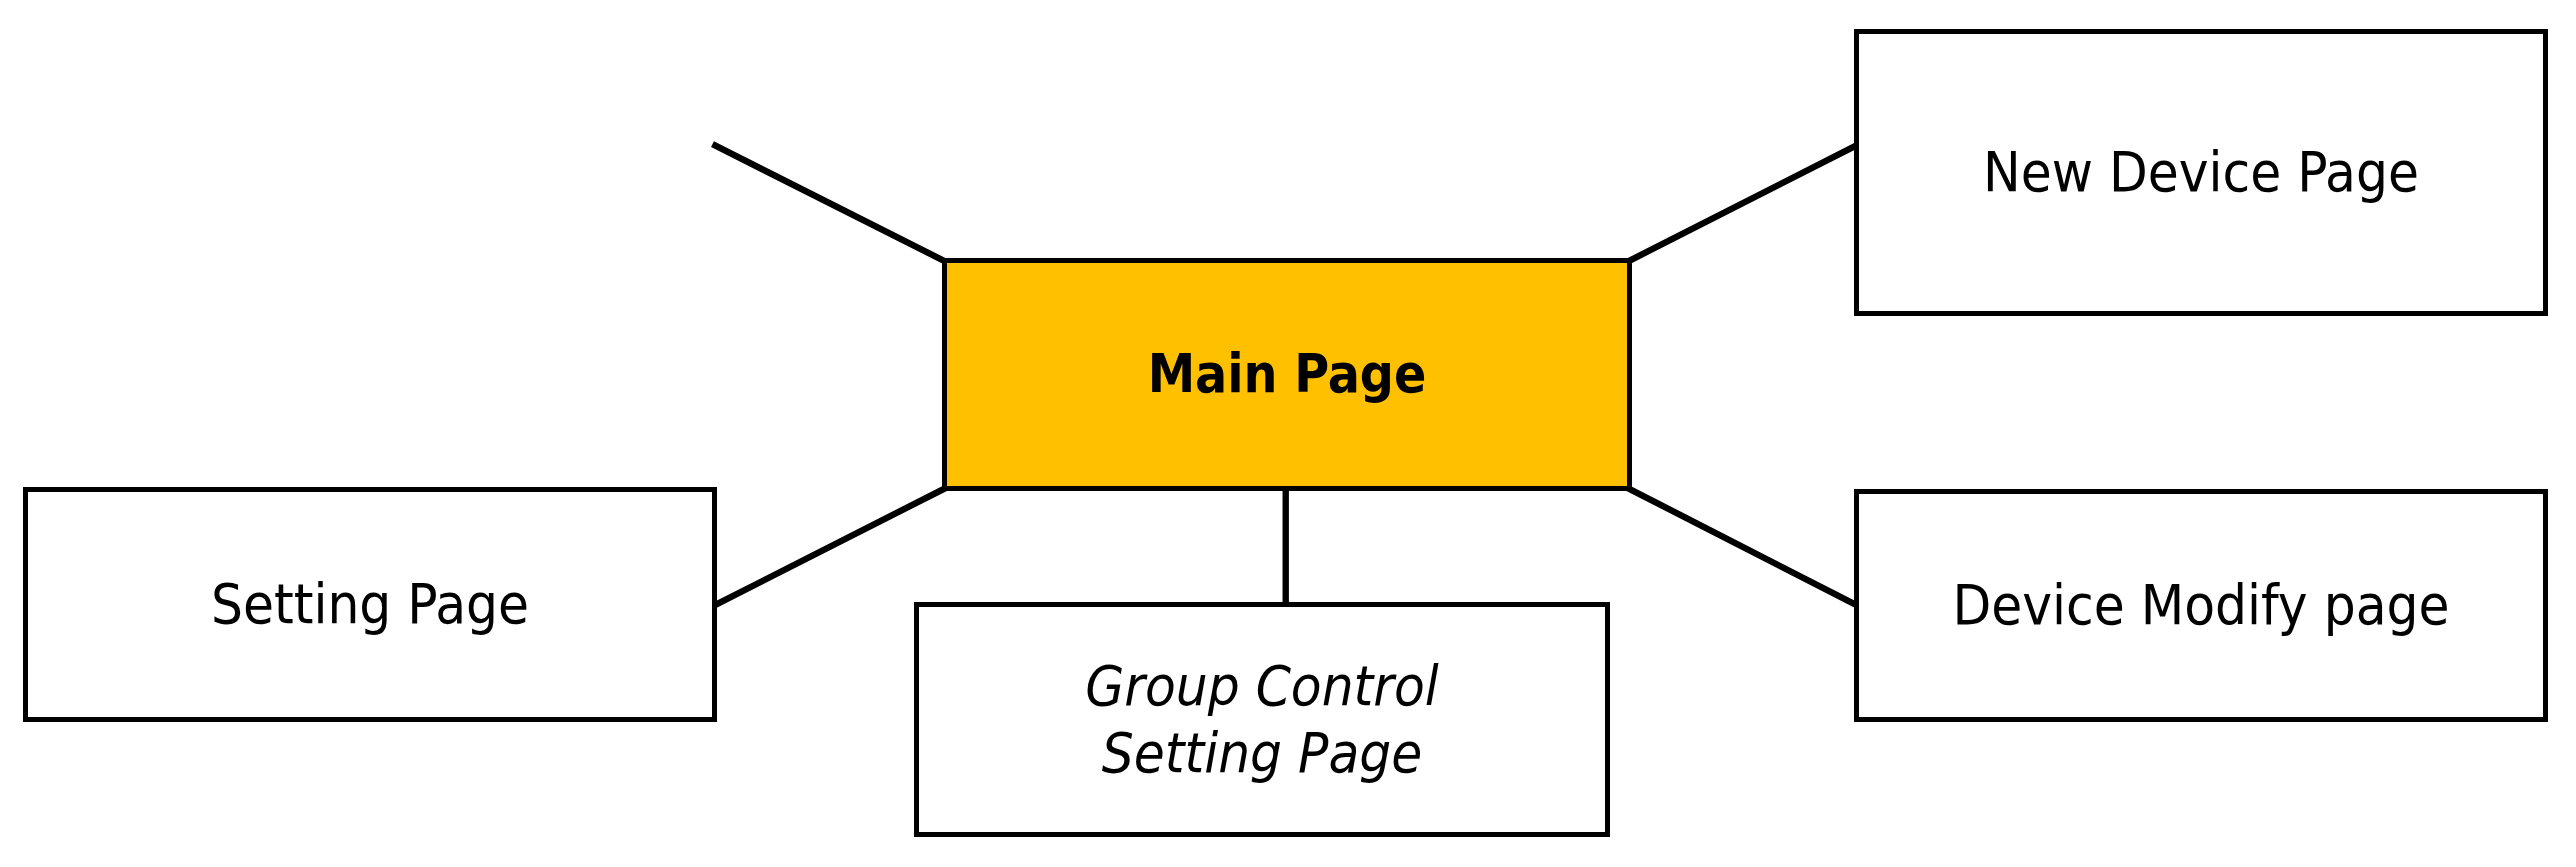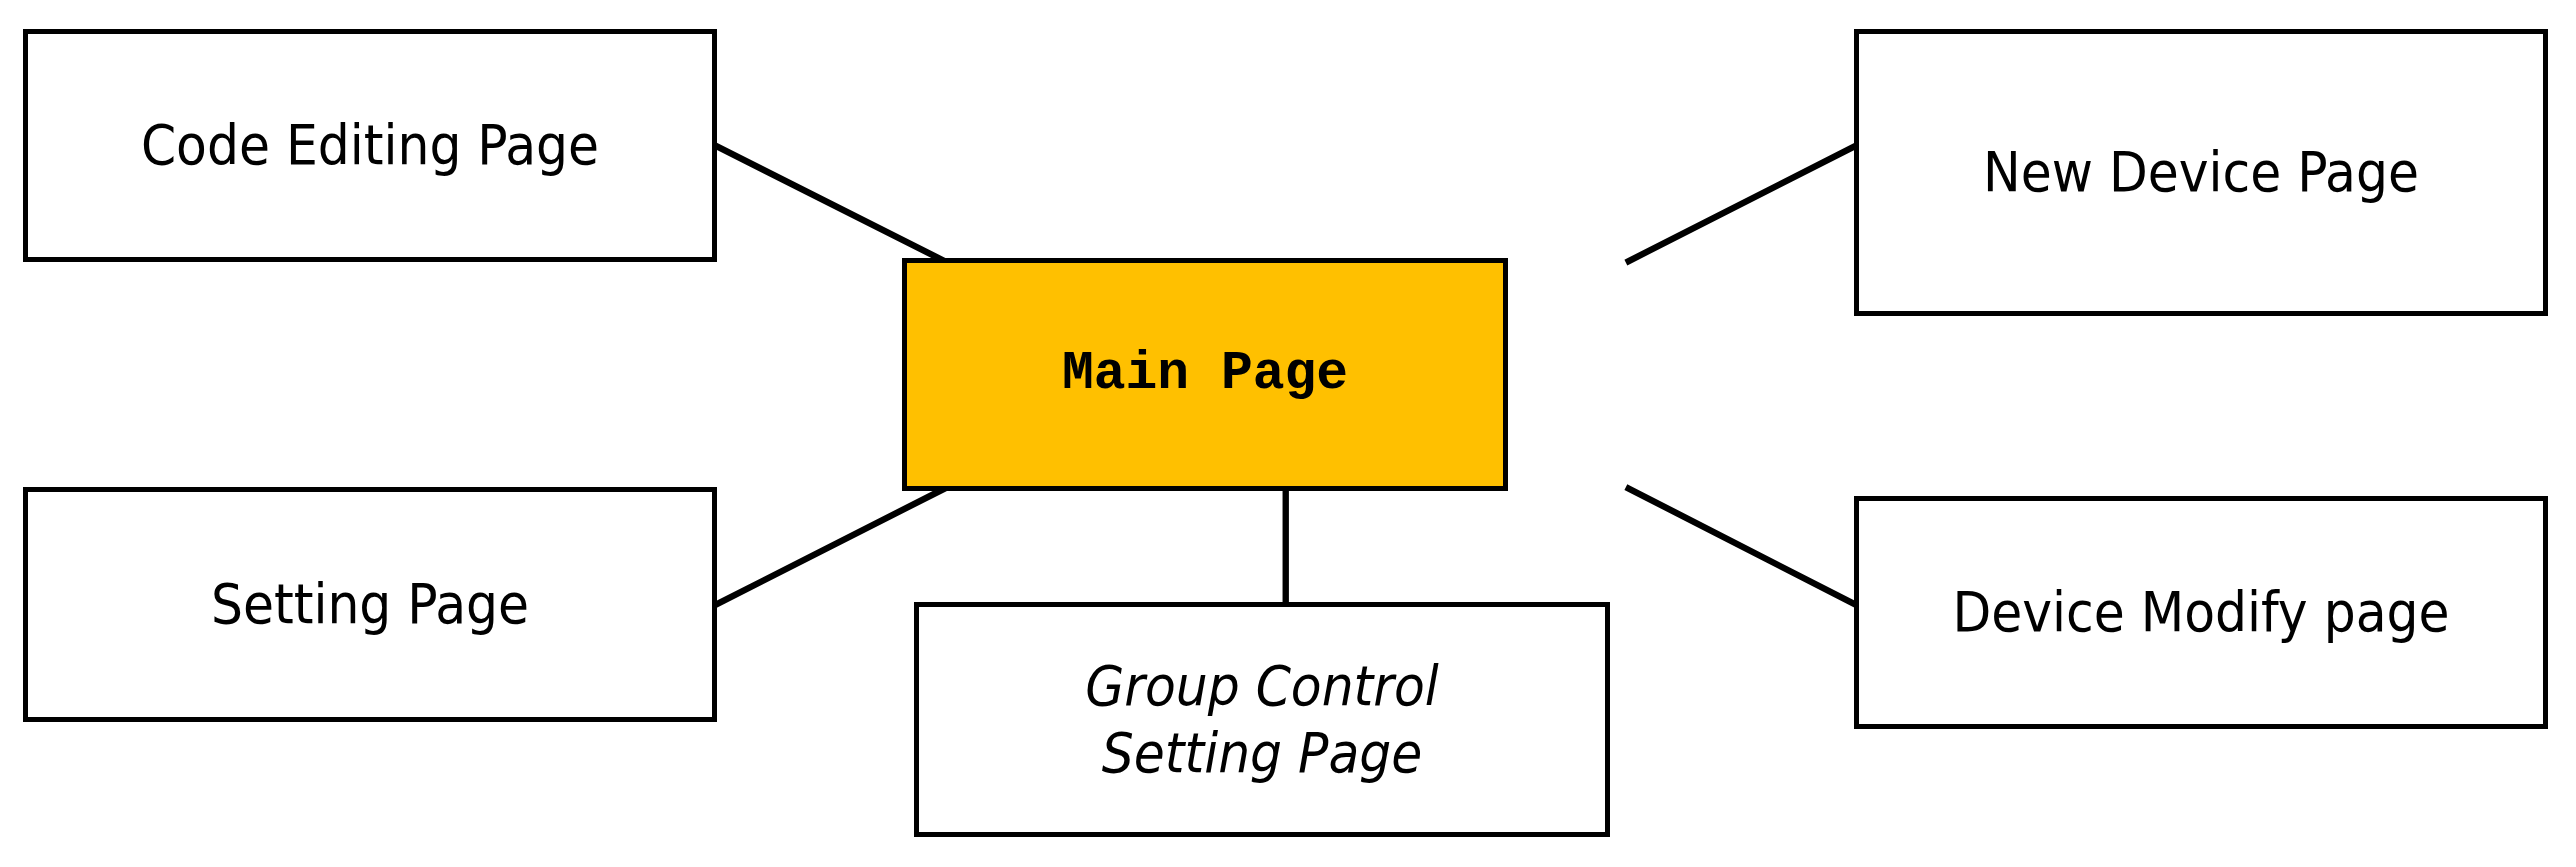--- a/index.html
+++ b/index.html
@@ -50,41 +50,38 @@
     background: #FFC000;
   }
   .node-box.is-center .node-label {
     font-weight: 700;
     font-size: 53px;
   }
 
   
   #node-code-editing   { left: 23px;   top: 29px;  width: 694px; height: 233px; }
   #node-new-device     { left: 1854px; top: 29px;  width: 694px; height: 287px; }
-  #node-main-page      { left: 902px; top: 258px; width: 606px; height: 233px; font-family: Liberation Mono, monospace; }
+  #node-main-page      { left: 942px; top: 258px; width: 690px; height: 233px; }
   #node-setting        { left: 23px;   top: 487px; width: 694px; height: 235px; }
-  #node-device-modify  { left: 1854px; top: 489px; width: 694px; height: 233px; margin-top: 7px; }
+  #node-device-modify  { left: 1854px; top: 489px; width: 694px; height: 233px; }
   #node-group-control  { left: 914px; top: 602px; width: 696px; height: 235px; font-style: italic; }
 </style>
 </head>
 <body>
 
 <div id="diagram-canvas">
 
   <svg id="connector-layer" viewBox="0 0 2831 953" width="2576" height="867" xmlns="http://www.w3.org/2000/svg">
     <line x1="1038" y1="287" x2="786" y2="160" stroke="#000000" stroke-width="7" stroke-linecap="square"></line>
     <line x1="1790" y1="287" x2="2040" y2="160" stroke="#000000" stroke-width="7" stroke-linecap="square"></line>
     <line x1="1038" y1="537" x2="786" y2="665" stroke="#000000" stroke-width="7" stroke-linecap="square"></line>
     <line x1="1790" y1="537" x2="2040" y2="665" stroke="#000000" stroke-width="7" stroke-linecap="square"></line>
     <line x1="1413" y1="537" x2="1413" y2="665" stroke="#000000" stroke-width="7" stroke-linecap="square"></line>
   </svg>
 
-  <div class="node-box" id="node-code-editing">
-    <span class="node-label">Code Editing Page</span>
-  </div>
 
   <div class="node-box" id="node-new-device">
     <span class="node-label">New Device Page</span>
   </div>
 
   <div class="node-box is-center" id="node-main-page">
     <span class="node-label">Main Page</span>
   </div>
 
   <div class="node-box" id="node-setting">

